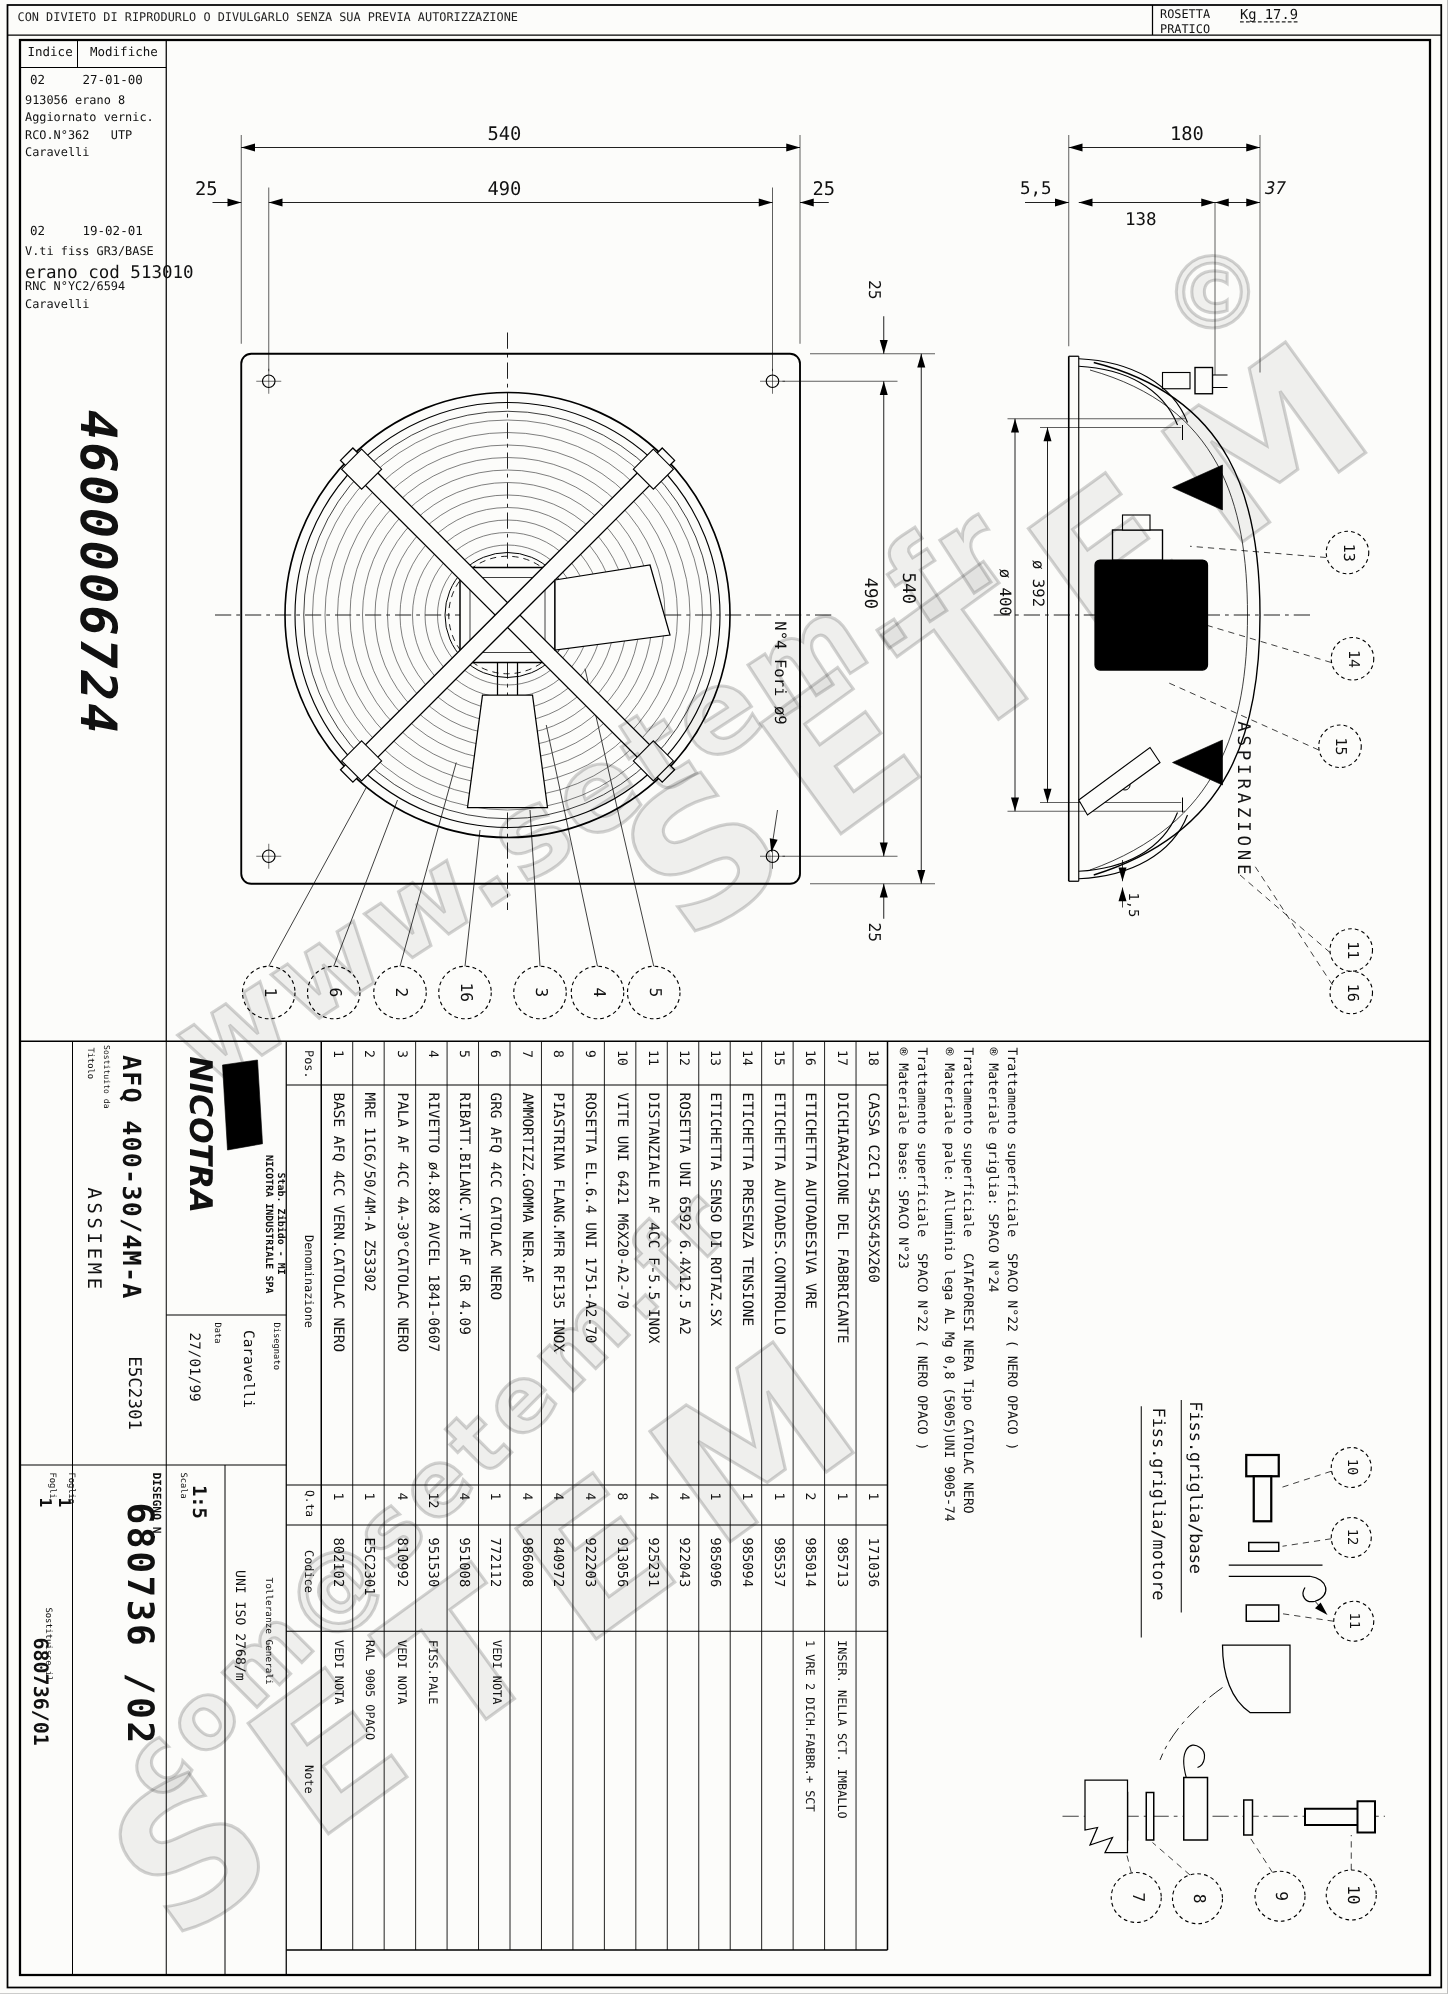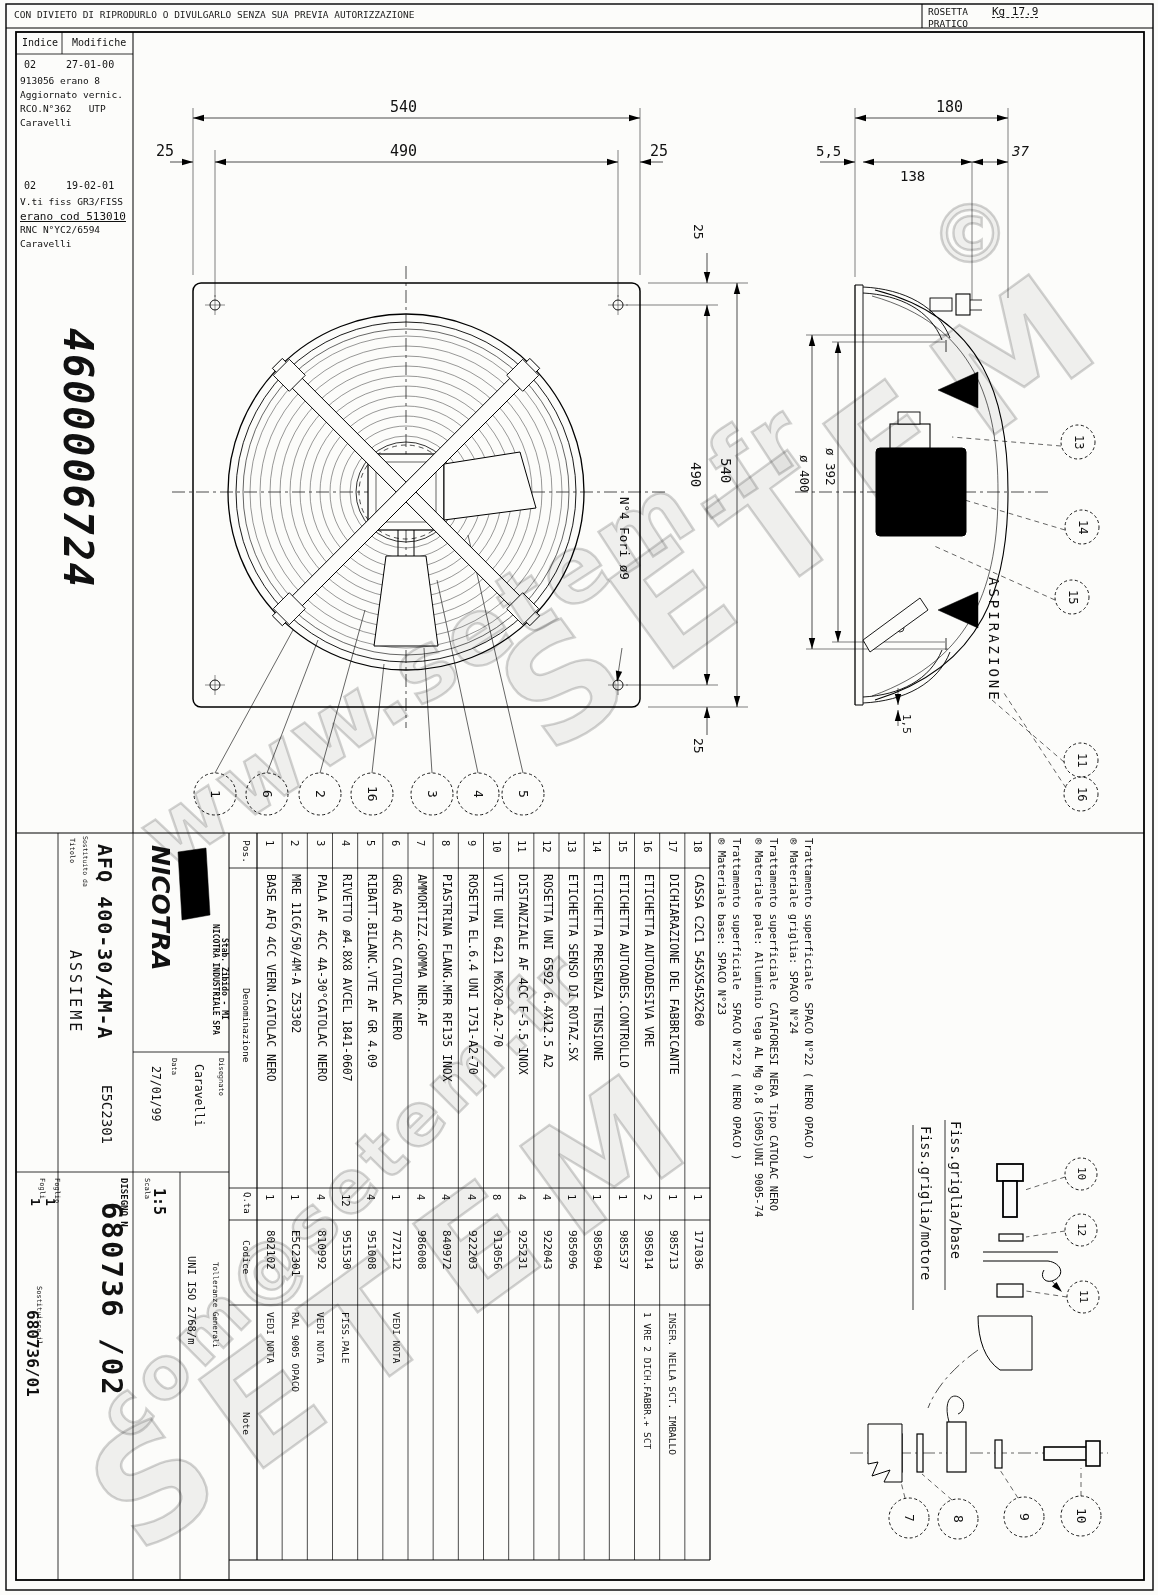--- a/index.html
+++ b/index.html
@@ -267,22 +267,22 @@
       <div class="hz" style="left: 22px; top: 38px; font-size: 10px;">Indice</div>
       <div class="hz" style="left: 72px; top: 38px; font-size: 10px;">Modifiche</div>
       <div class="hz" style="left: 24px; top: 60px; font-size: 10px;">02</div>
       <div class="hz" style="left: 66px; top: 60px; font-size: 10px;">27-01-00</div>
       <div class="hz" style="left: 20px; top: 76px; font-size: 9.5px;">913056 erano 8</div>
       <div class="hz" style="left: 20px; top: 90px; font-size: 9.5px;">Aggiornato vernic.</div>
       <div class="hz" style="left: 20px; top: 104px; font-size: 9.5px;">RCO.N°362   UTP</div>
       <div class="hz" style="left: 20px; top: 118px; font-size: 9.5px;">Caravelli</div>
       <div class="hz" style="left: 24px; top: 181px; font-size: 10px;">02</div>
       <div class="hz" style="left: 66px; top: 181px; font-size: 10px;">19-02-01</div>
-      <div class="hz" style="left: 20px; top: 197px; font-size: 9.5px;">V.ti fiss GR3/FISS</div>
-      <div class="hz" style="left: 20px; top: 211px; font-size: 11px; text-decoration: underline;">erano cod 513010</div>
+      <div class="hz" style="left: 20px; top: 197px; font-size: 9.5px;">V.ti fiss GR3/BASE</div>
+      <div class="hz" style="left: 20px; top: 211px; font-size: 14px;">erano cod 513010</div>
       <div class="hz" style="left: 20px; top: 225px; font-size: 9.5px;">RNC N°YC2/6594</div>
       <div class="hz" style="left: 20px; top: 239px; font-size: 9.5px;">Caravelli</div>
       <div class="vt" style="left: 98px; top: 328px; font-size: 40px; font-weight: bold; font-style: italic; letter-spacing: 2px;">4600006724</div>
       <div class="hz" style="left: 390px; top: 100px; font-size: 15px;">540</div>
       <div class="hz" style="left: 390px; top: 144px; font-size: 15px;">490</div>
       <div class="hz" style="left: 156px; top: 144px; font-size: 15px;">25</div>
       <div class="hz" style="left: 650px; top: 144px; font-size: 15px;">25</div>
       <div class="hz" style="left: 936px; top: 100px; font-size: 15px;">180</div>
       <div class="hz" style="left: 816px; top: 144px; font-size: 14px;">5,5</div>
       <div class="hz" style="left: 900px; top: 144px; font-size: 14px; margin-top: 25px;">138</div>

